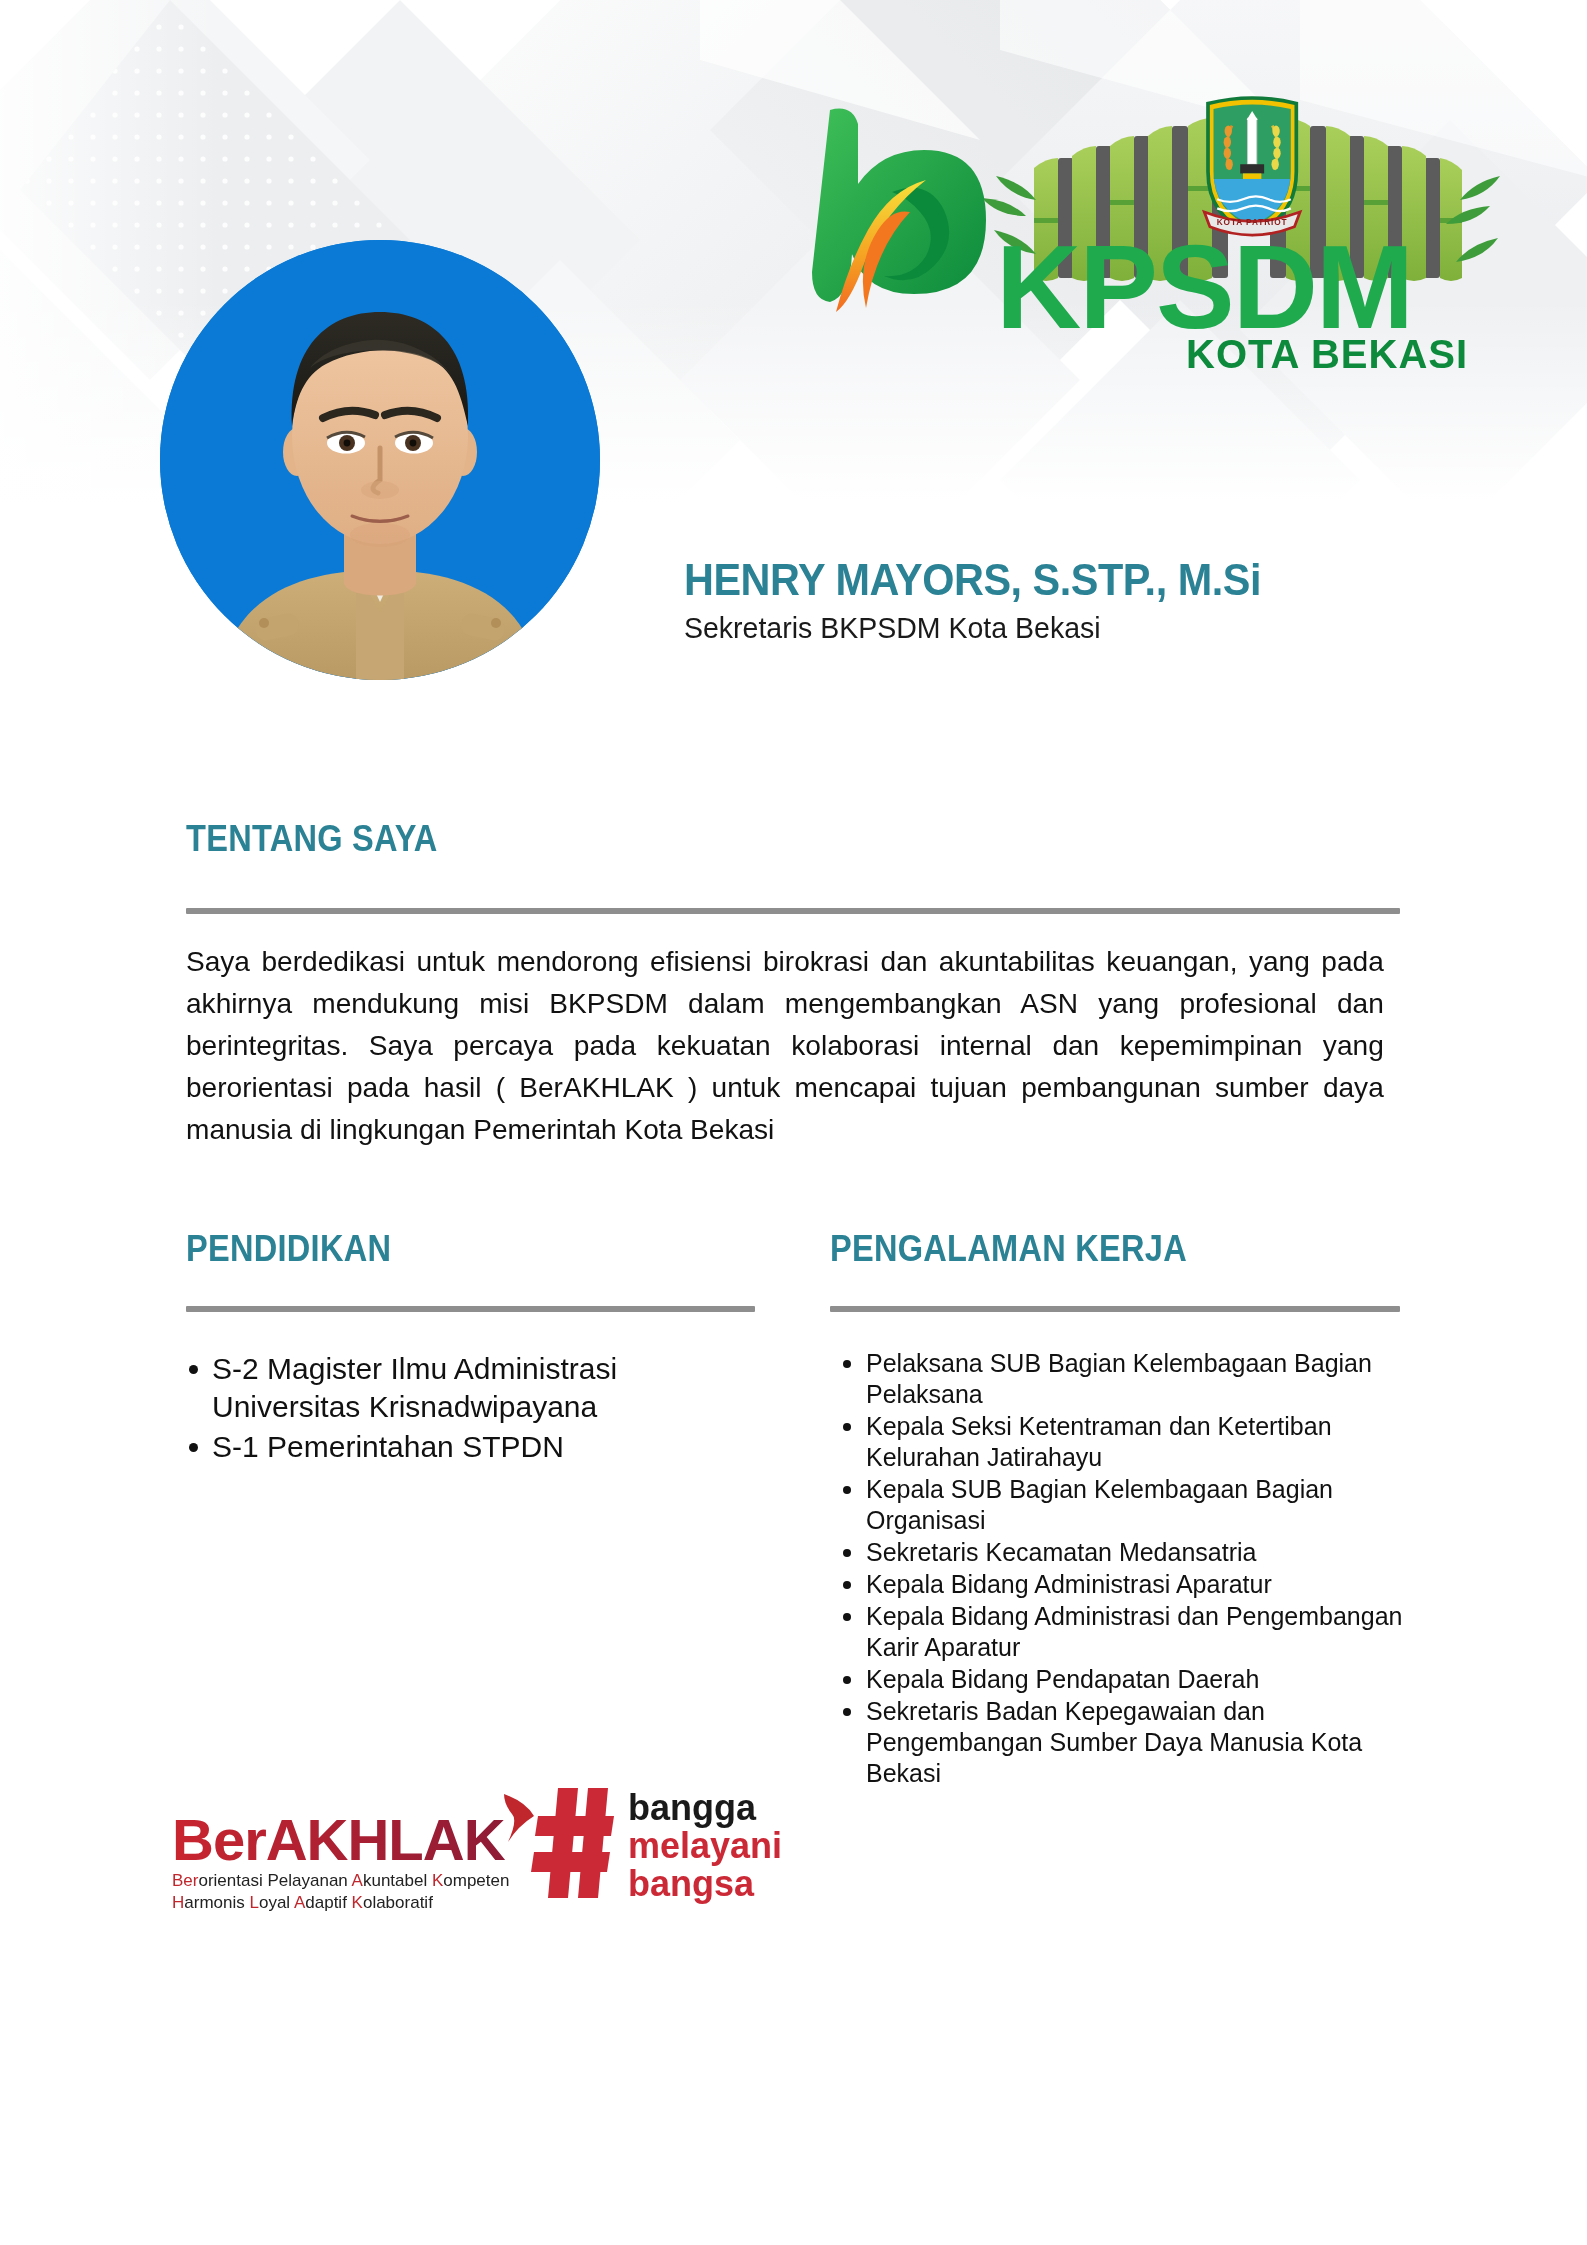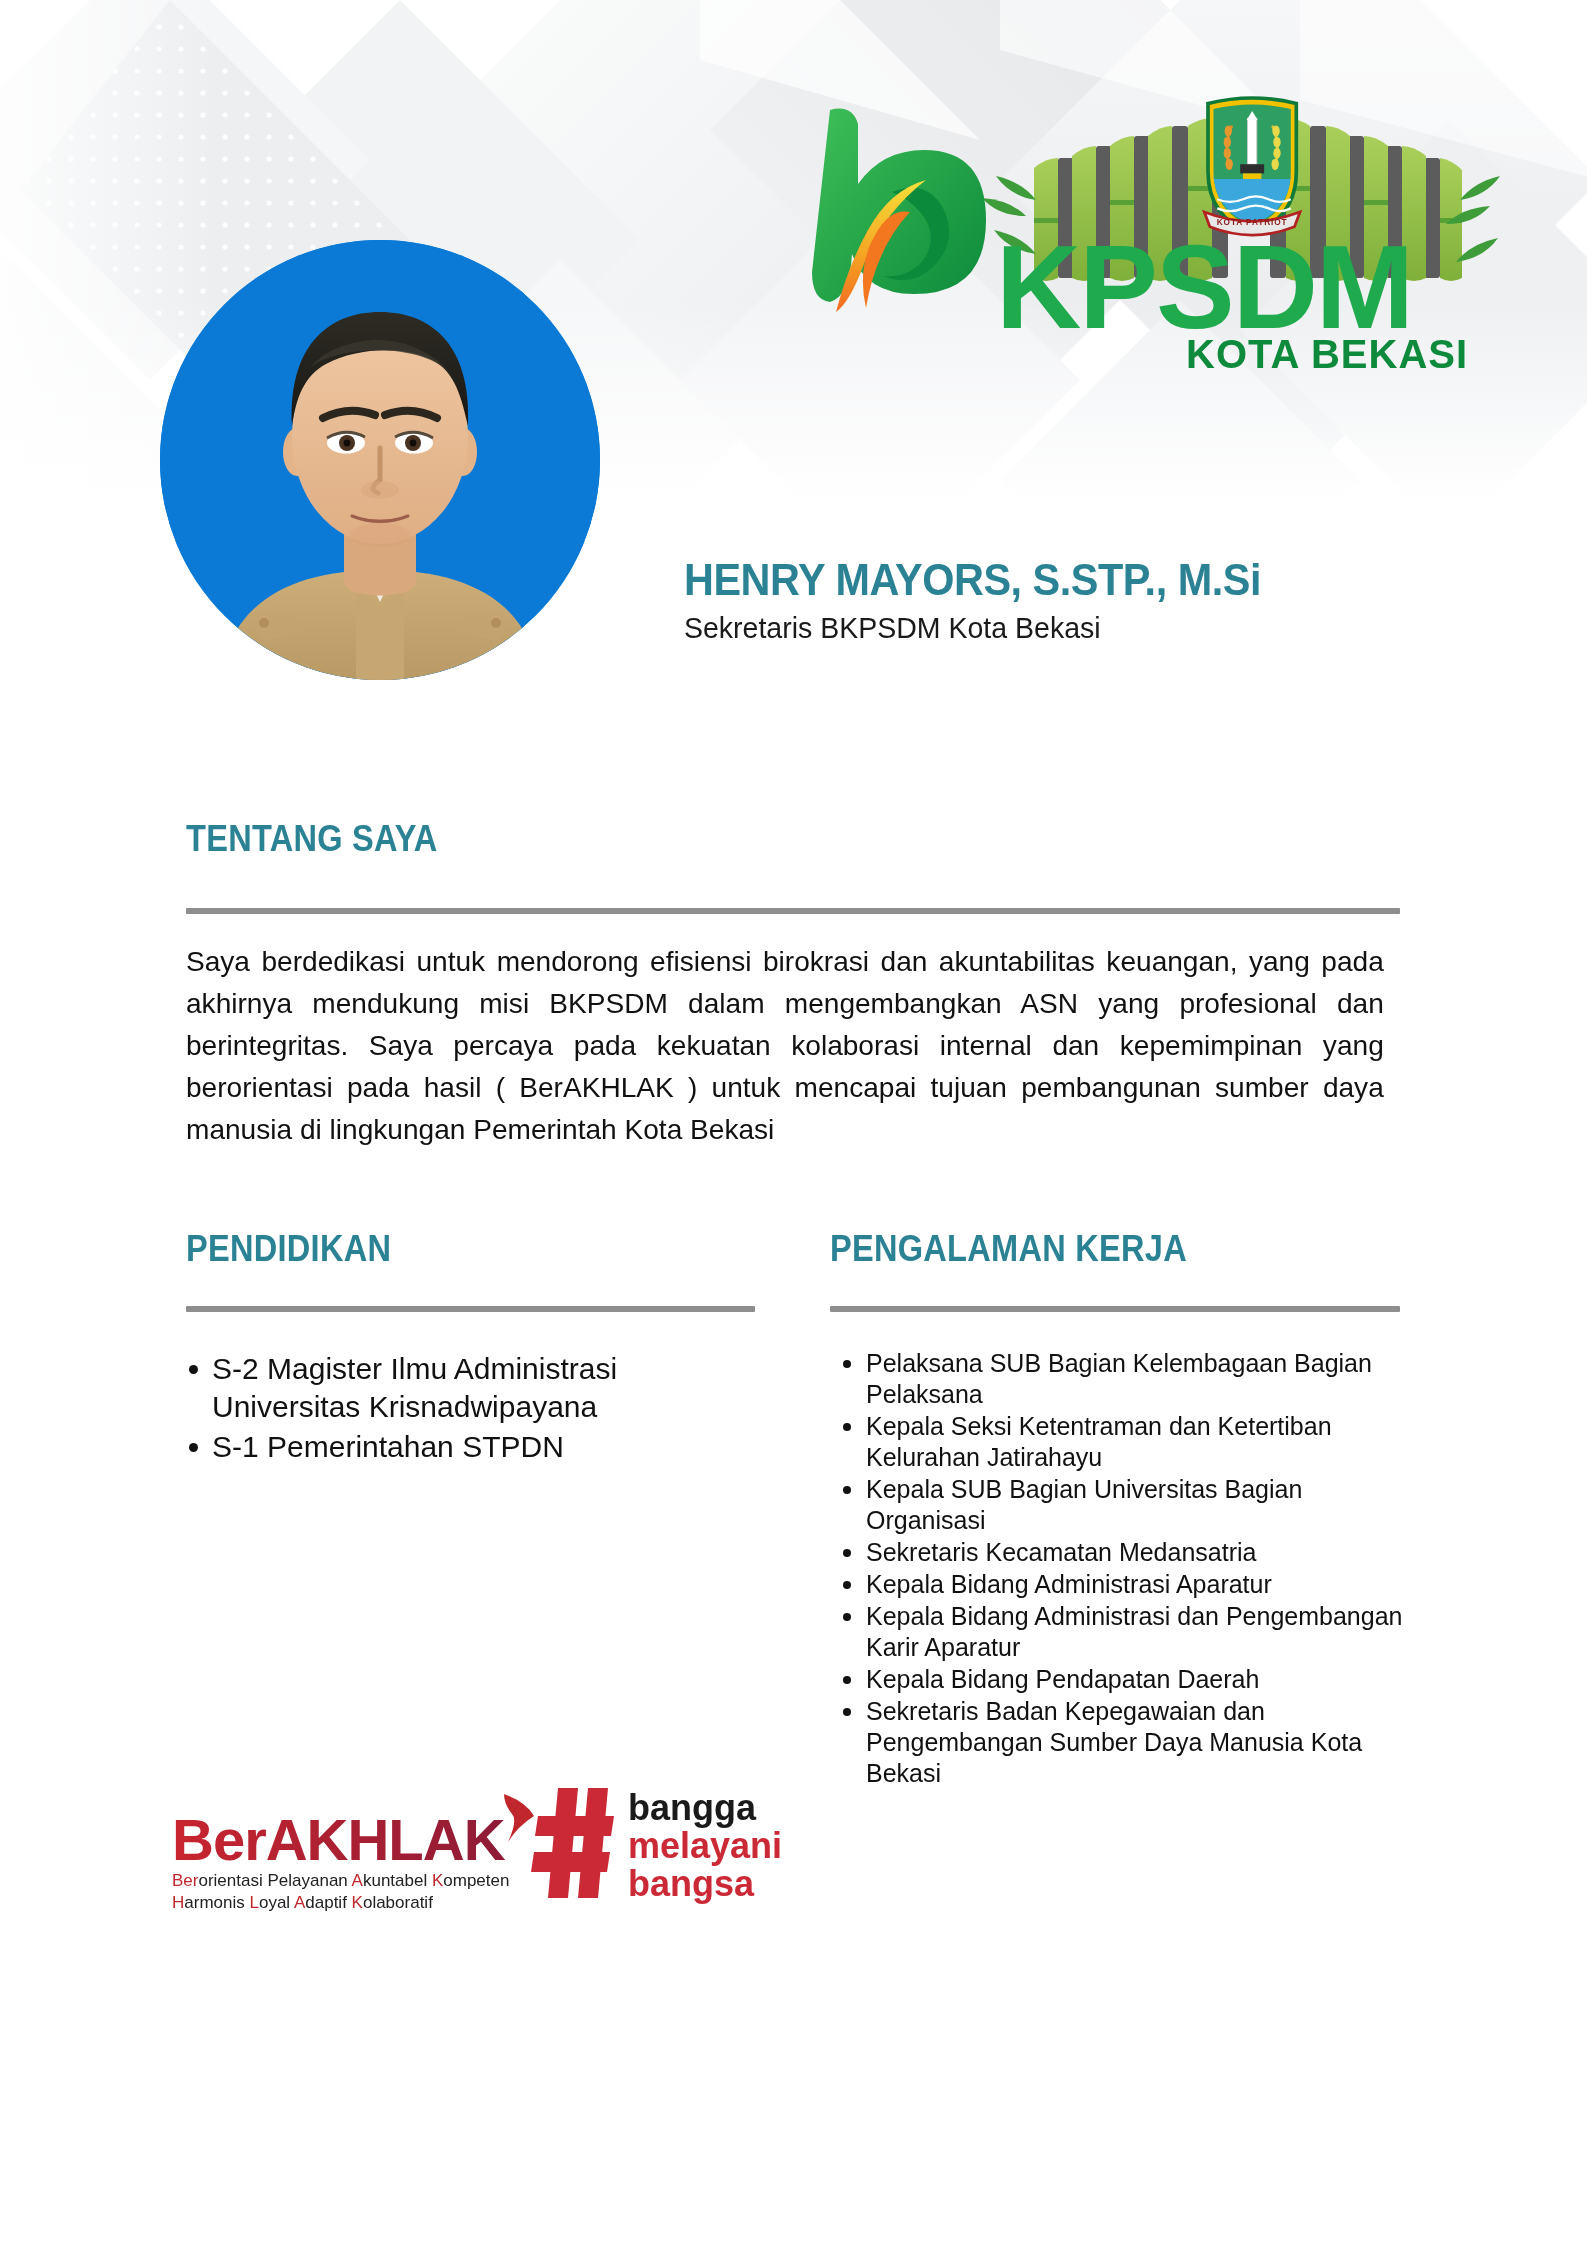--- a/index.html
+++ b/index.html
@@ -344,21 +344,21 @@
 <ul id="edu-list" class="bullets">
   <li>S-2 Magister Ilmu Administrasi Universitas Krisnadwipayana</li>
   <li>S-1 Pemerintahan STPDN</li>
 </ul>
 
 <div id="exp-head" class="sec-head">PENGALAMAN KERJA</div>
 <div id="exp-rule" class="rule"></div>
 <ul id="exp-list" class="bullets">
   <li>Pelaksana SUB Bagian Kelembagaan Bagian Pelaksana</li>
   <li>Kepala Seksi Ketentraman dan Ketertiban Kelurahan Jatirahayu</li>
-  <li>Kepala SUB Bagian Universitas Bagian Organisasi</li>
+  <li>Kepala SUB Bagian Kelembagaan Bagian Organisasi</li>
   <li>Sekretaris Kecamatan Medansatria</li>
   <li>Kepala Bidang Administrasi Aparatur</li>
   <li>Kepala Bidang Administrasi dan Pengembangan Karir Aparatur</li>
   <li>Kepala Bidang Pendapatan Daerah</li>
   <li>Sekretaris Badan Kepegawaian dan Pengembangan Sumber Daya Manusia Kota Bekasi</li>
 </ul>
 
 <div class="footer-logos">
   <svg width="620" height="160" viewBox="0 0 620 160" xmlns="http://www.w3.org/2000/svg">
     <defs>

